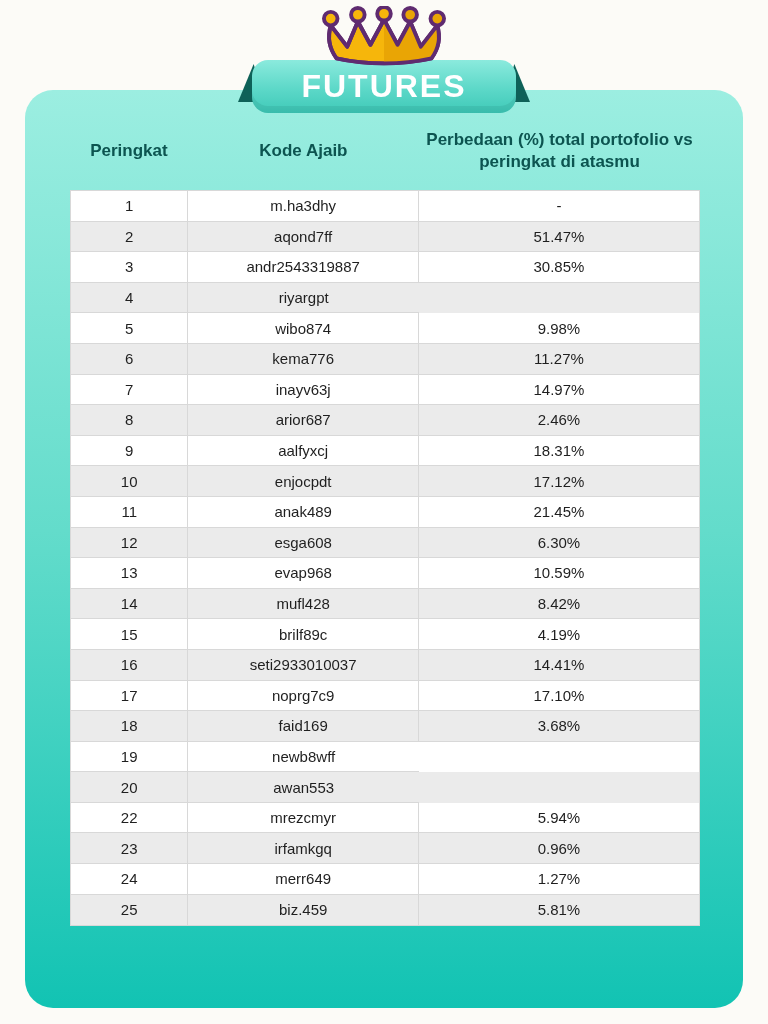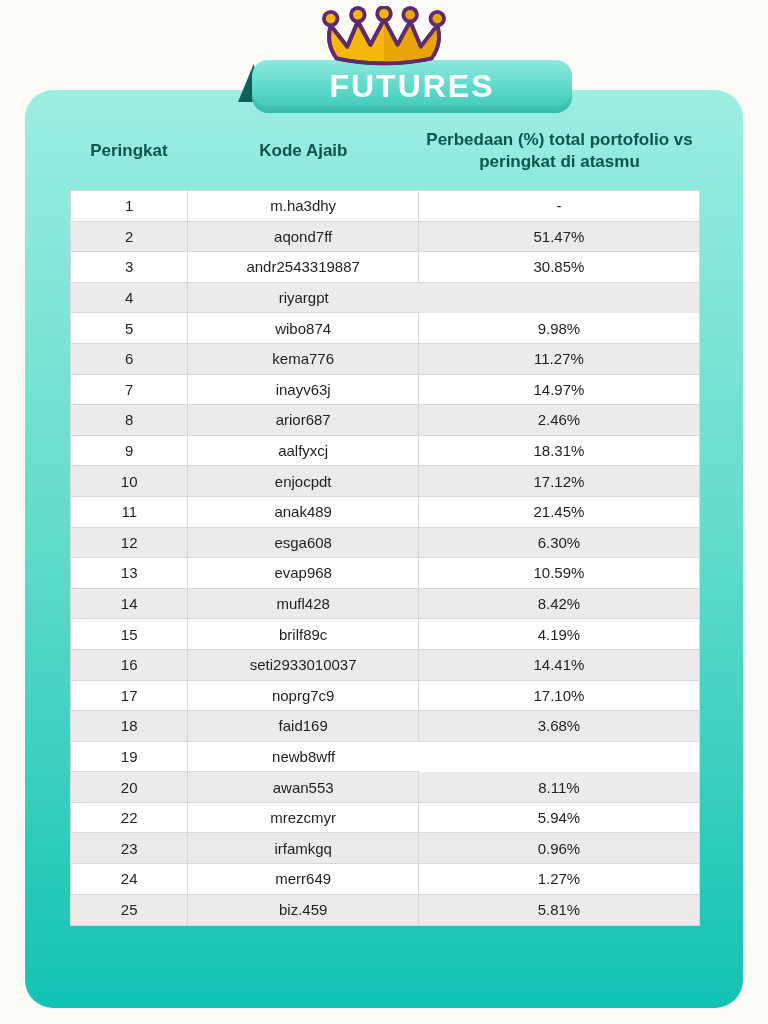--- a/index.html
+++ b/index.html
@@ -41,21 +41,21 @@
     height: 38px;
     background: #0E6158;
   }
   .fold-left  { left: 238px; clip-path: polygon(58% 0, 100% 100%, 0 100%); }
   .fold-right { left: 503px; clip-path: polygon(42% 0, 100% 100%, 0 100%); }
 
   .banner {
     position: absolute;
     left: 252px;
     top: 60px;
-    width: 320px;
+    width: 264px;
     height: 53px;
     border-radius: 16px;
     background: linear-gradient(180deg, #8BEADD 0%, #5CD8C8 55%, #3FC9B8 100%);
     box-shadow: inset 0 -7px 0 rgba(14, 97, 88, 0.12);
     display: flex;
     align-items: center;
     justify-content: center;
   }
   .banner-title {
     color: #FFFFFF;
@@ -71,20 +71,21 @@
 
   
   .table-header {
     position: absolute;
     left: 45px;
     top: 28px;
     width: 630px;
     height: 66px;
     display: flex;
     align-items: center;
+    justify-content: space-between;
   }
   .table-header .hcell {
     color: #0C5450;
     font-weight: bold;
     font-size: 17px;
     line-height: 1.3;
     text-align: center;
     padding: 0 6px;
   }
 
@@ -218,21 +219,20 @@
         <div class="tcell c2">faid169</div>
         <div class="tcell c3">3.68%</div>
       </div>
       <div class="trow">
         <div class="tcell c1">19</div>
         <div class="tcell c2">newb8wff</div>
       </div>
       <div class="trow">
         <div class="tcell c1">20</div>
         <div class="tcell c2">awan553</div>
-        <div class="tcell c3">8.11%</div>
       </div>
       <div class="trow">
         <div class="tcell c1">22</div>
         <div class="tcell c2">mrezcmyr</div>
         <div class="tcell c3">5.94%</div>
       </div>
       <div class="trow">
         <div class="tcell c1">23</div>
         <div class="tcell c2">irfamkgq</div>
         <div class="tcell c3">0.96%</div>

